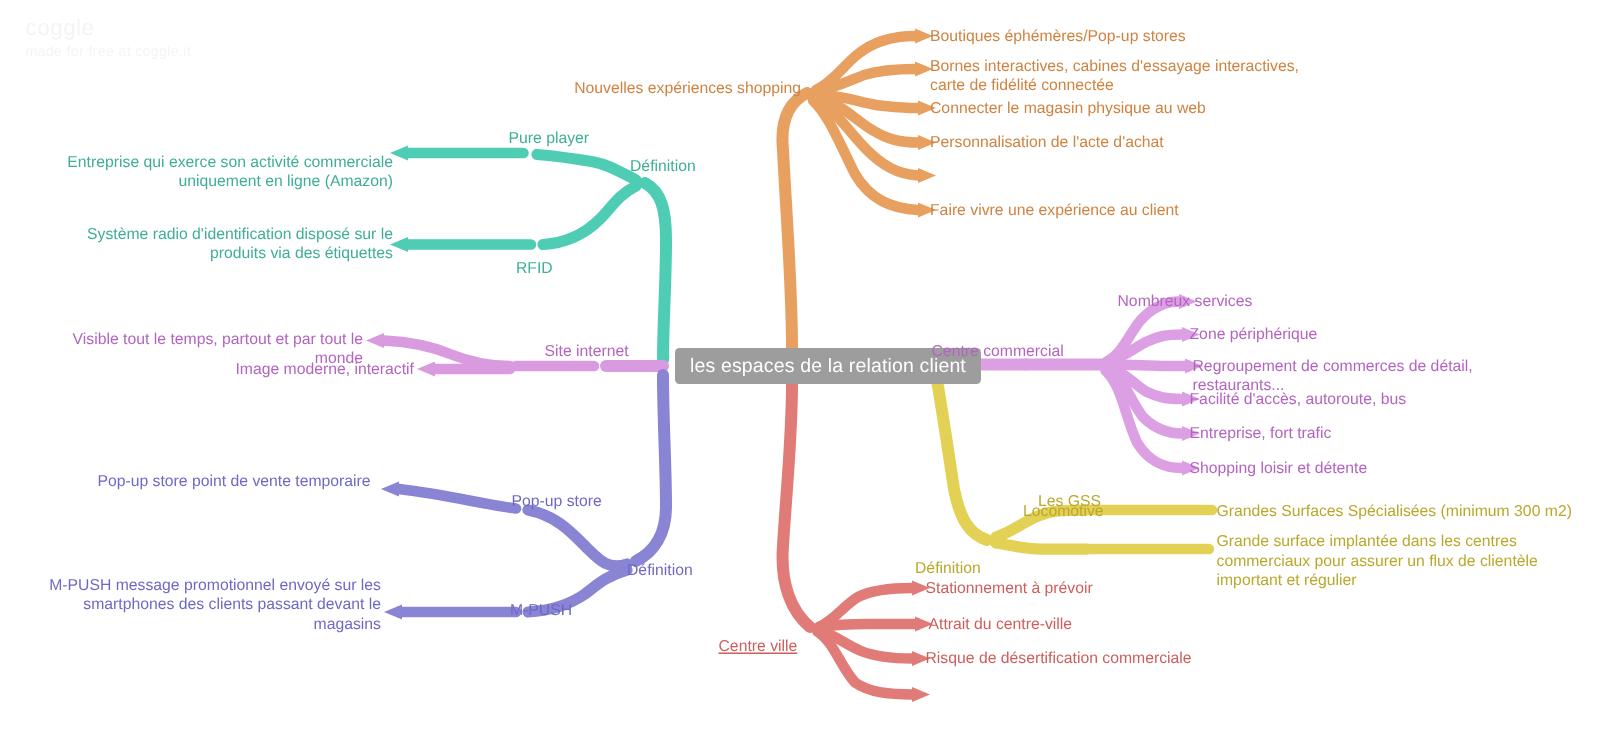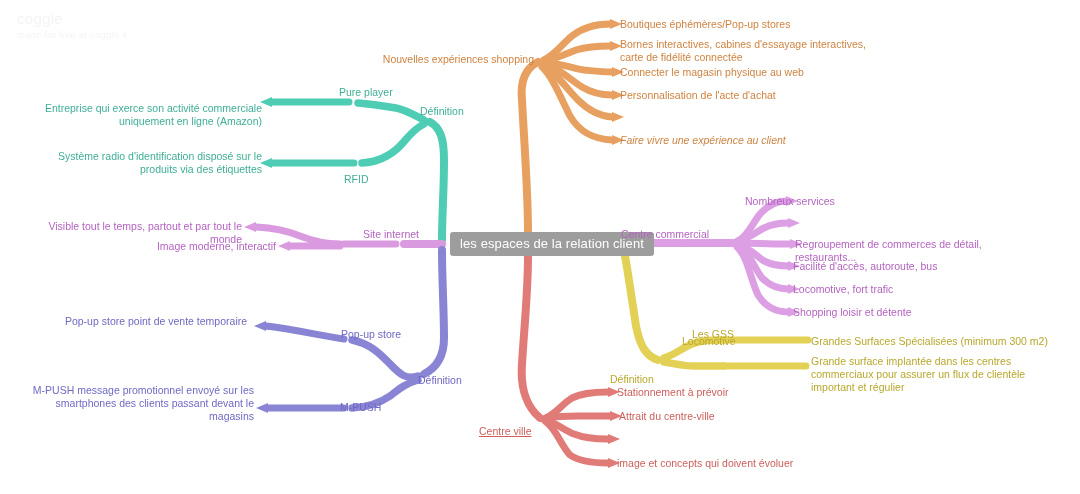--- a/index.html
+++ b/index.html
@@ -117,33 +117,34 @@
   <div class="lbl l" style="left:341px;top:328px;color:#6f69c4;">Pop-up store</div>
   <div class="lbl r" style="left:60px;top:315px;width:192px;color:#6f69c4;text-align:center;">Pop-up store point de vente temporaire</div>
   <div class="lbl l" style="left:340px;top:401px;color:#6f69c4;">M-PUSH</div>
   <div class="lbl r" style="left:16px;top:384px;width:238px;color:#6f69c4;">M-PUSH message promotionnel envoyé sur les smartphones des clients passant devant le magasins</div>
 
   <div class="lbl r" style="left:346px;top:53px;width:188px;color:#cf8340;">Nouvelles expériences shopping</div>
   <div class="lbl l" style="left:620px;top:18px;width:260px;color:#cf8340;">Boutiques éphémères/Pop-up stores</div>
   <div class="lbl l" style="left:620px;top:38px;width:252px;color:#cf8340;">Bornes interactives, cabines d'essayage interactives, carte de fidélité connectée</div>
   <div class="lbl l" style="left:620px;top:66px;width:260px;color:#cf8340;">Connecter le magasin physique au web</div>
   <div class="lbl l" style="left:620px;top:89px;width:260px;color:#cf8340;">Personnalisation de l'acte d'achat</div>
-  <div class="lbl l" style="left:620px;top:134px;width:260px;color:#cf8340;font-style:italic;">Faire vivre une expérience au client</div>
+  <div class="lbl l" style="left:620px;top:134px;width:260px;color:#cf8340;">Faire vivre une expérience au client</div>
 
   <div class="lbl l" style="left:621px;top:228px;color:#b464c0;">Centre commercial</div>
   <div class="lbl l" style="left:745px;top:195px;width:230px;color:#b464c0;">Nombreux services</div>
+  <div class="lbl l" style="left:793px;top:217px;width:230px;color:#b464c0;">Zone périphérique</div>
   <div class="lbl l" style="left:795px;top:238px;width:250px;color:#b464c0;">Regroupement de commerces de détail, restaurants...</div>
   <div class="lbl l" style="left:793px;top:260px;width:230px;color:#b464c0;">Facilité d'accès, autoroute, bus</div>
-  <div class="lbl l" style="left:793px;top:283px;width:230px;color:#b464c0;">Locomotive, fort trafic</div>
+  <div class="lbl l" style="left:793px;top:283px;width:230px;color:#b464c0;">Entreprise, fort trafic</div>
   <div class="lbl l" style="left:793px;top:306px;width:230px;color:#b464c0;">Shopping loisir et détente</div>
 
   <div class="lbl l" style="left:610px;top:373px;color:#b9a82c;">Définition</div>
   <div class="lbl l" style="left:692px;top:328px;color:#b9a82c;">Les GSS</div>
   <div class="lbl l" style="left:811px;top:335px;width:250px;color:#b9a82c;">Grandes Surfaces Spécialisées (minimum 300 m2)</div>
   <div class="lbl l" style="left:682px;top:335px;color:#b9a82c;">Locomotive</div>
   <div class="lbl l" style="left:811px;top:355px;width:244px;color:#b9a82c;">Grande surface implantée dans les centres commerciaux pour assurer un flux de clientèle important et régulier</div>
 
   <div class="lbl l" style="left:479px;top:425px;color:#cc5f5c;text-decoration:underline;">Centre ville</div>
   <div class="lbl l" style="left:617px;top:386px;width:230px;color:#cc5f5c;">Stationnement à prévoir</div>
   <div class="lbl l" style="left:619px;top:410px;width:230px;color:#cc5f5c;">Attrait du centre-ville</div>
-  <div class="lbl l" style="left:617px;top:457px;width:250px;color:#cc5f5c;">image et concepts qui doivent évoluer</div>
+  <div class="lbl l" style="left:617px;top:433px;width:250px;color:#cc5f5c;">Risque de désertification commerciale</div>
 
 </div>
 
 </body></html>

